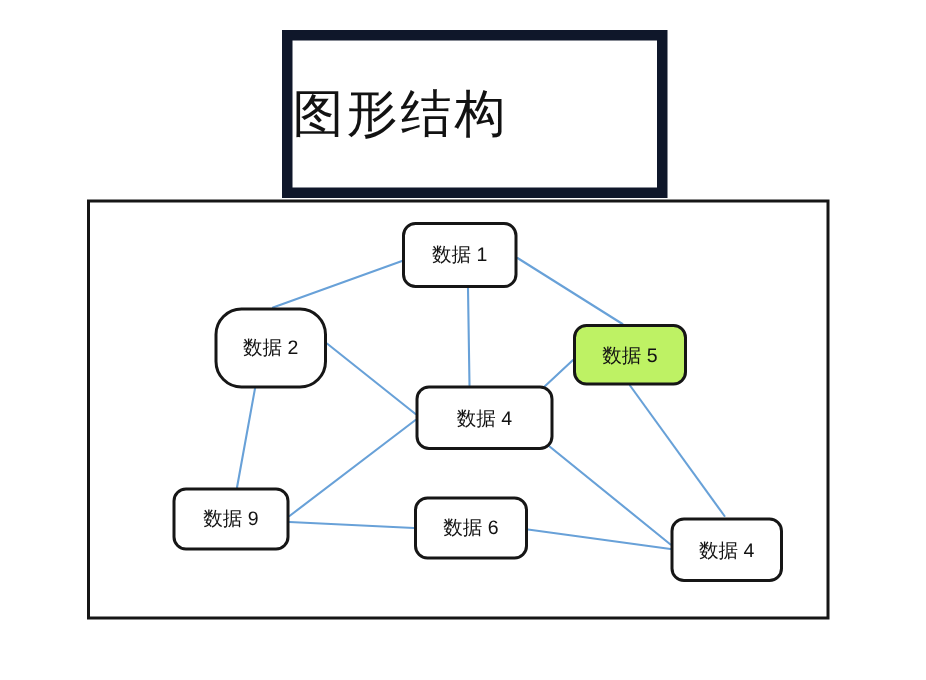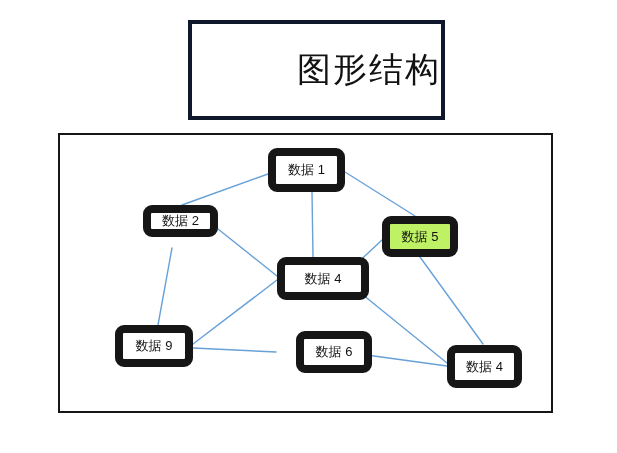--- a/index.html
+++ b/index.html
@@ -5,42 +5,42 @@
   html, body { margin: 0; padding: 0; }
   body {
     width: 617px; height: 453px;
     background: #ffffff;
     position: relative; overflow: hidden;
     font-family: "Liberation Sans", "DejaVu Sans", sans-serif;
   }
   .page { position: absolute; left: 0; top: 0; width: 617px; height: 453px; }
 
   .title-box {
-    position: absolute; left: 188px; top: 20px; width: 257px; height: 100px;
-    box-sizing: border-box; border: 4px solid #0f172a; background: #ffffff;
-    display: flex; align-items: center; justify-content: flex-end;
+    position: absolute; left: 188px; top: 20px; width: 257px; height: 112px;
+    box-sizing: border-box; border: 7px solid #0f172a; background: #ffffff;
+    display: flex; align-items: center; justify-content: flex-start;
   }
   .title-text {
     font-family: "DejaVu Serif", "Liberation Serif", serif;
     font-size: 34px; color: #121212; letter-spacing: 2px; white-space: nowrap;
   }
 
   .diagram-panel {
     position: absolute; left: 58px; top: 133px; width: 495px; height: 280px;
     box-sizing: border-box; border: 2px solid #161616; background: #ffffff;
   }
 
   .edges {
     position: absolute; left: 0; top: 0; width: 617px; height: 453px;
     pointer-events: none;
   }
 
   .node {
     position: absolute; box-sizing: border-box;
-    border: 8px solid #737373; border-radius: 9px; background: #ffffff;
+    border: 2px solid #737373; border-radius: 9px; background: #ffffff;
     display: flex; align-items: center; justify-content: center;
     cursor: default;
   }
   .node-label {
     font-size: 13px; color: #121212; white-space: nowrap;
     font-family: "Liberation Sans", "DejaVu Sans", sans-serif;
   }
 </style>
 </head>
 <body>
@@ -64,33 +64,33 @@
       <line x1="352" y1="268" x2="382" y2="240" stroke="#68A1D8" stroke-width="1.4" stroke-linecap="round"></line>
       <line x1="352" y1="286" x2="447" y2="363" stroke="#68A1D8" stroke-width="1.4" stroke-linecap="round"></line>
       <line x1="420" y1="257" x2="483" y2="344" stroke="#68A1D8" stroke-width="1.4" stroke-linecap="round"></line>
       <line x1="352" y1="353" x2="447" y2="366" stroke="#68A1D8" stroke-width="1.4" stroke-linecap="round"></line>
     </svg>
 
   <div id="nodes-layer">
       <div class="node" style="left: 268px; top: 148px; width: 77px; height: 44px; border-color: rgb(22, 22, 22); background: rgb(255, 255, 255);">
         <span class="node-label" style="color: rgb(18, 18, 18);">数据 1</span>
       </div>
-      <div class="node" style="left: 143px; top: 205px; width: 75px; height: 32px; border-color: rgb(22, 22, 22); background: rgb(255, 255, 255);">
+      <div class="node" style="left: 143px; top: 205px; width: 75px; height: 54px; border-color: rgb(22, 22, 22); background: rgb(255, 255, 255); border-radius: 18px;">
         <span class="node-label" style="color: rgb(18, 18, 18);">数据 2</span>
       </div>
       <div class="node" style="left: 115px; top: 325px; width: 78px; height: 42px; border-color: rgb(22, 22, 22); background: rgb(255, 255, 255);">
         <span class="node-label" style="color: rgb(18, 18, 18);">数据 9</span>
       </div>
       <div class="node" style="left: 277px; top: 257px; width: 92px; height: 43px; border-color: rgb(22, 22, 22); background: rgb(255, 255, 255);">
         <span class="node-label" style="color: rgb(18, 18, 18);">数据 4</span>
       </div>
       <div class="node" style="left: 382px; top: 216px; width: 76px; height: 41px; border-color: rgb(22, 22, 22); background: #bef264;">
         <span class="node-label" style="color: rgb(18, 18, 18);">数据 5</span>
       </div>
-      <div class="node" style="left: 276px; top: 331px; width: 76px; height: 42px; border-color: rgb(22, 22, 22); background: rgb(255, 255, 255); margin-left: 20px;">
+      <div class="node" style="left: 276px; top: 331px; width: 76px; height: 42px; border-color: rgb(22, 22, 22); background: rgb(255, 255, 255);">
         <span class="node-label" style="color: rgb(18, 18, 18);">数据 6</span>
       </div>
       <div class="node" style="left: 447px; top: 345px; width: 75px; height: 43px; border-color: rgb(22, 22, 22); background: rgb(255, 255, 255);">
         <span class="node-label" style="color: rgb(18, 18, 18);">数据 4</span>
       </div>
     </div>
 
 </div>
 
 </body></html>

